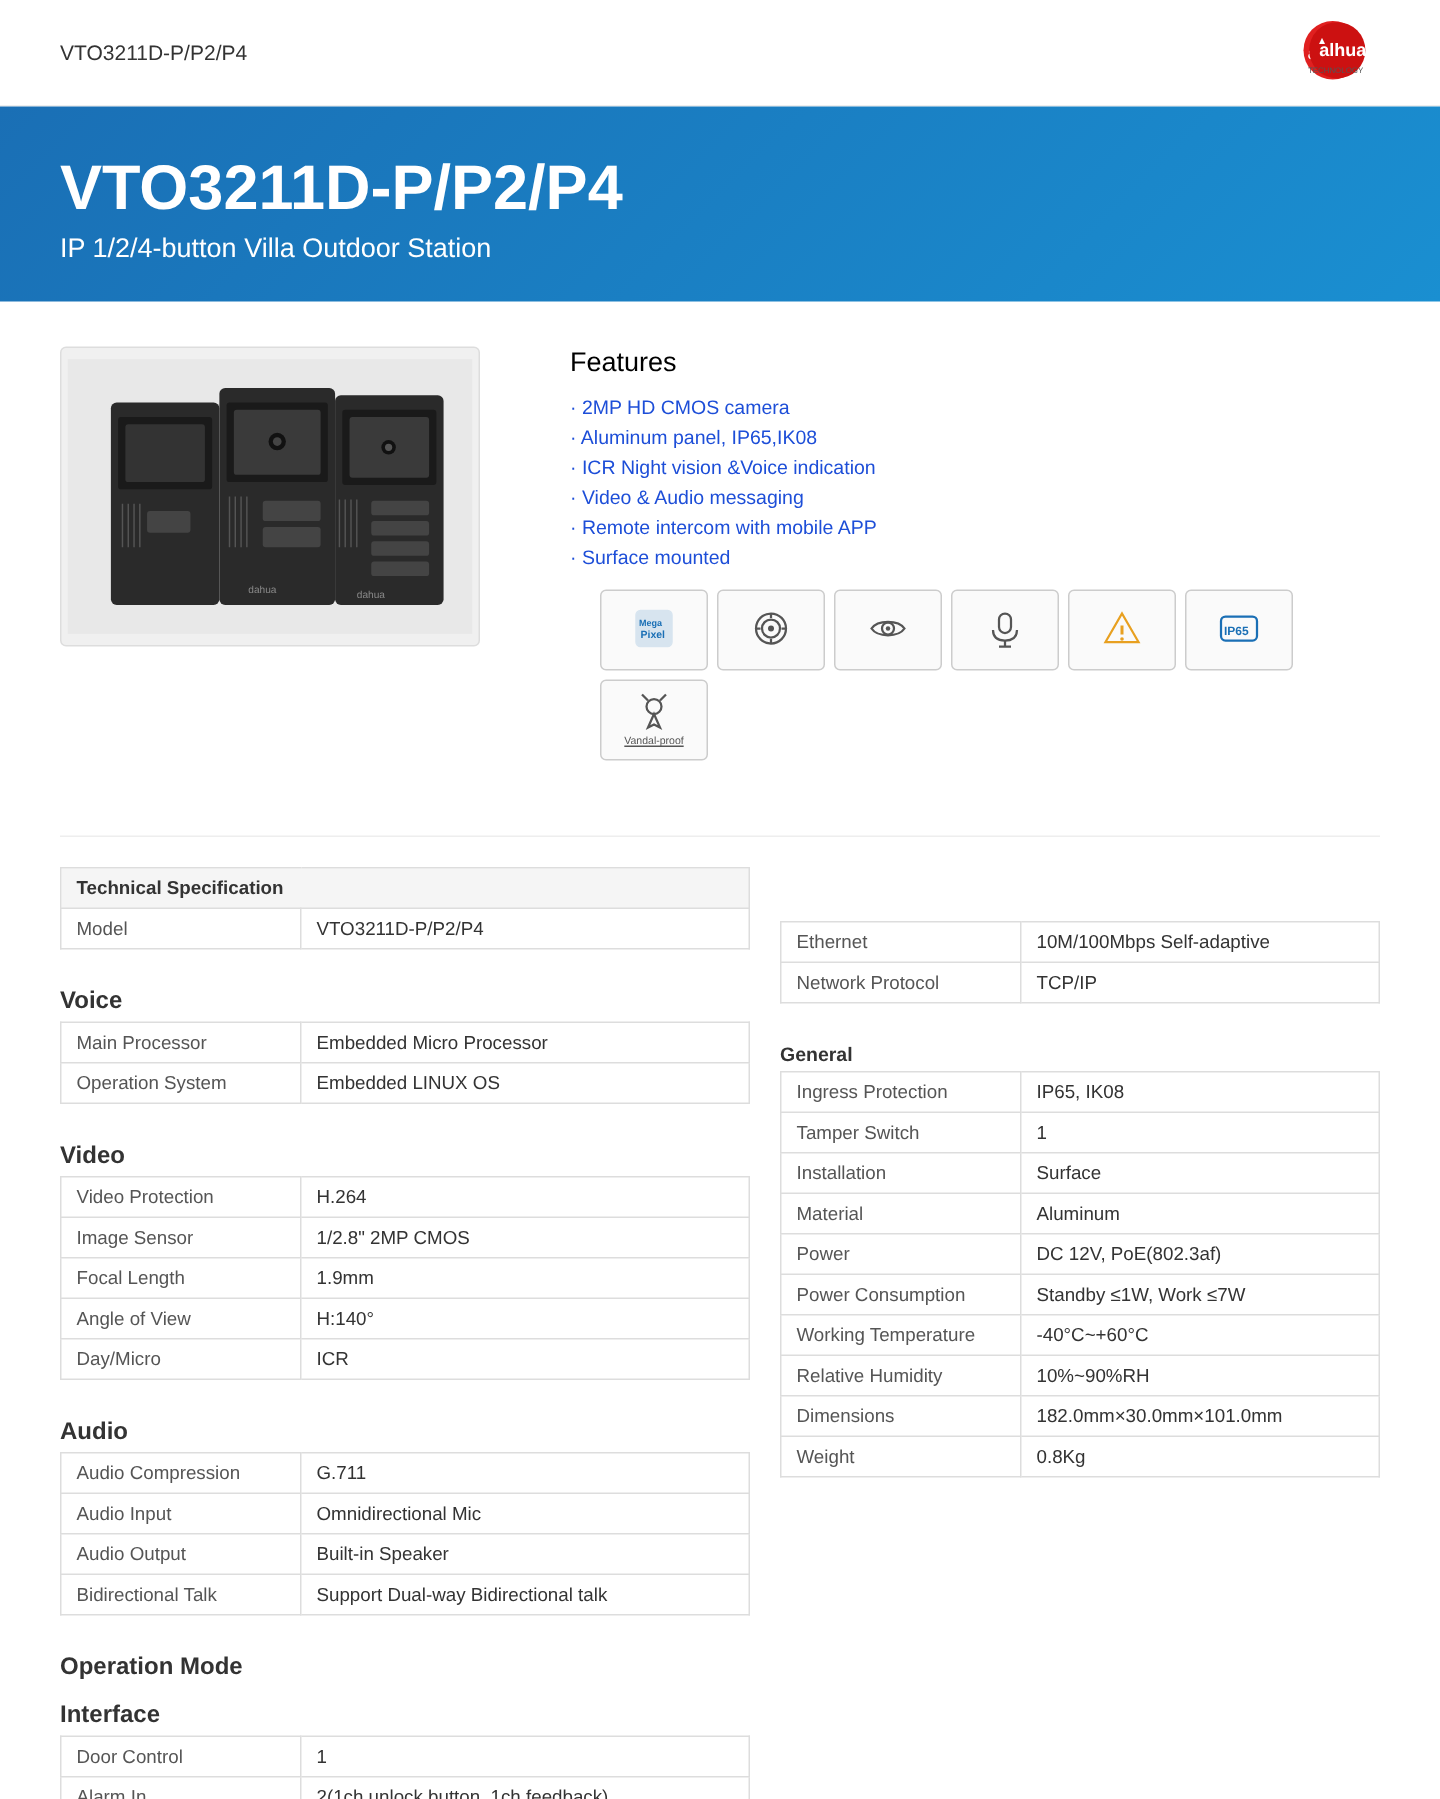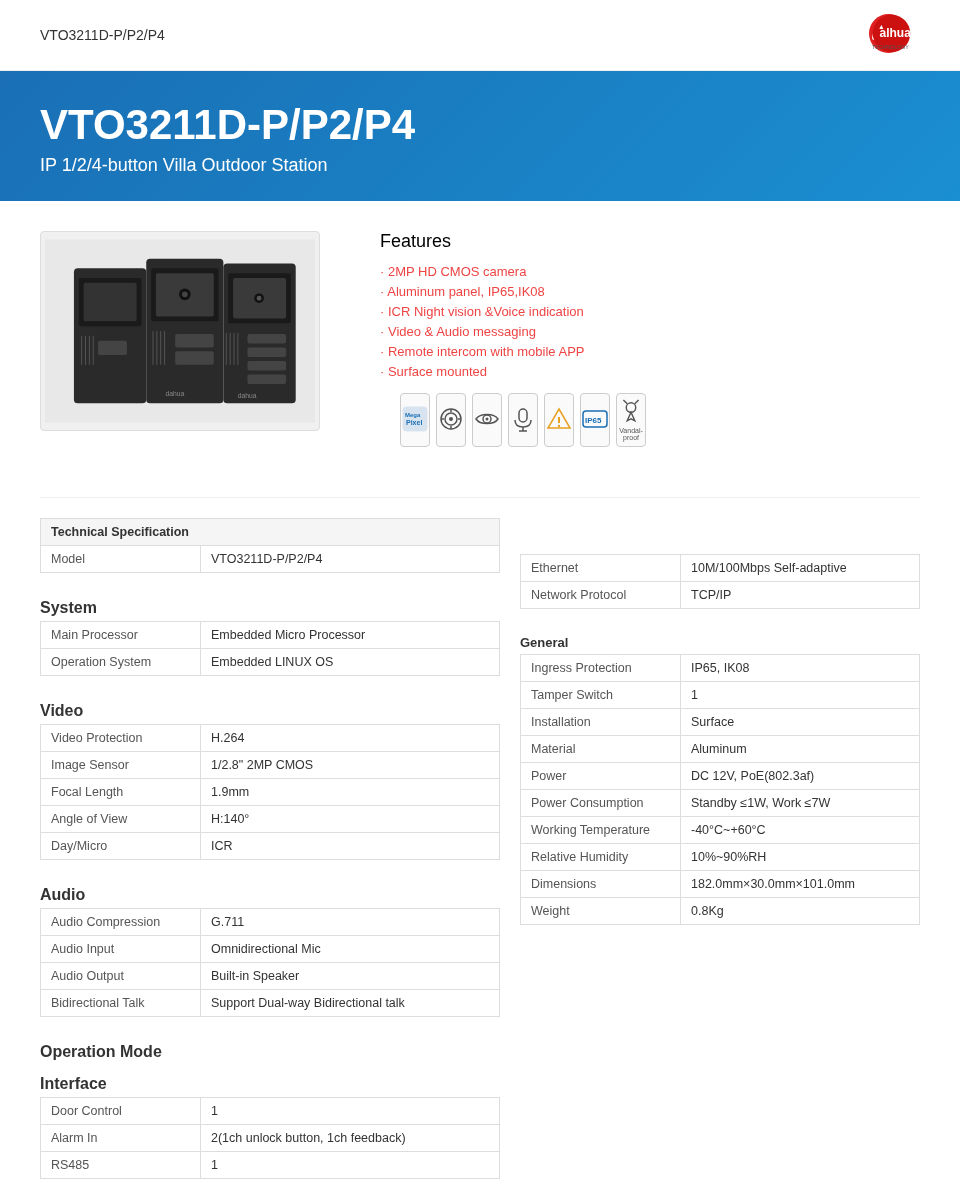--- a/index.html
+++ b/index.html
@@ -47,45 +47,46 @@
       border-radius: 4px;
       position: relative;
       overflow: hidden;
     }
     
     .product-img-svg { width: 270px; height: 190px; }
 
     .features-section { padding: 0 0 20px 20px; }
     .features-title { font-size: 18px; font-weight: normal; margin-bottom: 12px; color: #000000; }
     .features-list { list-style: none; padding: 0; }
-    .features-list li { margin-bottom: 5px; font-size: 13px; color: #ef4444; }
+    .features-list li { margin-bottom: 5px; font-size: 13px; color: #1d4ed8; }
     .features-list li::before { content: "· "; }
 
     
     .feature-icons-row {
       display: flex;
       gap: 6px;
       flex-wrap: wrap;
       margin-top: 14px;
       padding-left: 20px;
     }
     .feature-icon-box {
-      width: 30px;
+      width: 72px;
       height: 54px;
       border: 1px solid #ccc;
       border-radius: 4px;
       display: flex;
       flex-direction: column;
       align-items: center;
       justify-content: center;
       font-size: 9px;
       text-align: center;
       color: #555;
       background: #fafafa;
       padding: 4px;
+      text-decoration: underline;
     }
     .feature-icon-box svg { width: 28px; height: 28px; margin-bottom: 2px; }
 
     
     .spec-table { width: 100%; border-collapse: collapse; margin-bottom: 16px; }
     .spec-table td {
       padding: 6px 10px;
       border: 1px solid #ddd;
       font-size: 12.5px;
       vertical-align: top;
@@ -303,21 +304,21 @@
           <tr>
         <td colspan="2" class="tech-spec-heading">Technical Specification</td>
       </tr>
       <tr class="model-row">
         <td class="label-cell">Model</td>
         <td class="value-cell">VTO3211D-P/P2/P4</td>
       </tr>
     </tbody>
       </table>
 
-    <div class="section-header">System</div>
+    <div class="section-header">Voice</div>
     <table class="spec-table">
       <tbody>
           <tr>
         <td class="label-cell">Main Processor</td>
         <td class="value-cell">Embedded Micro Processor</td>
       </tr>
       <tr>
         <td class="label-cell">Operation System</td>
         <td class="value-cell">Embedded LINUX OS</td>
       </tr>

